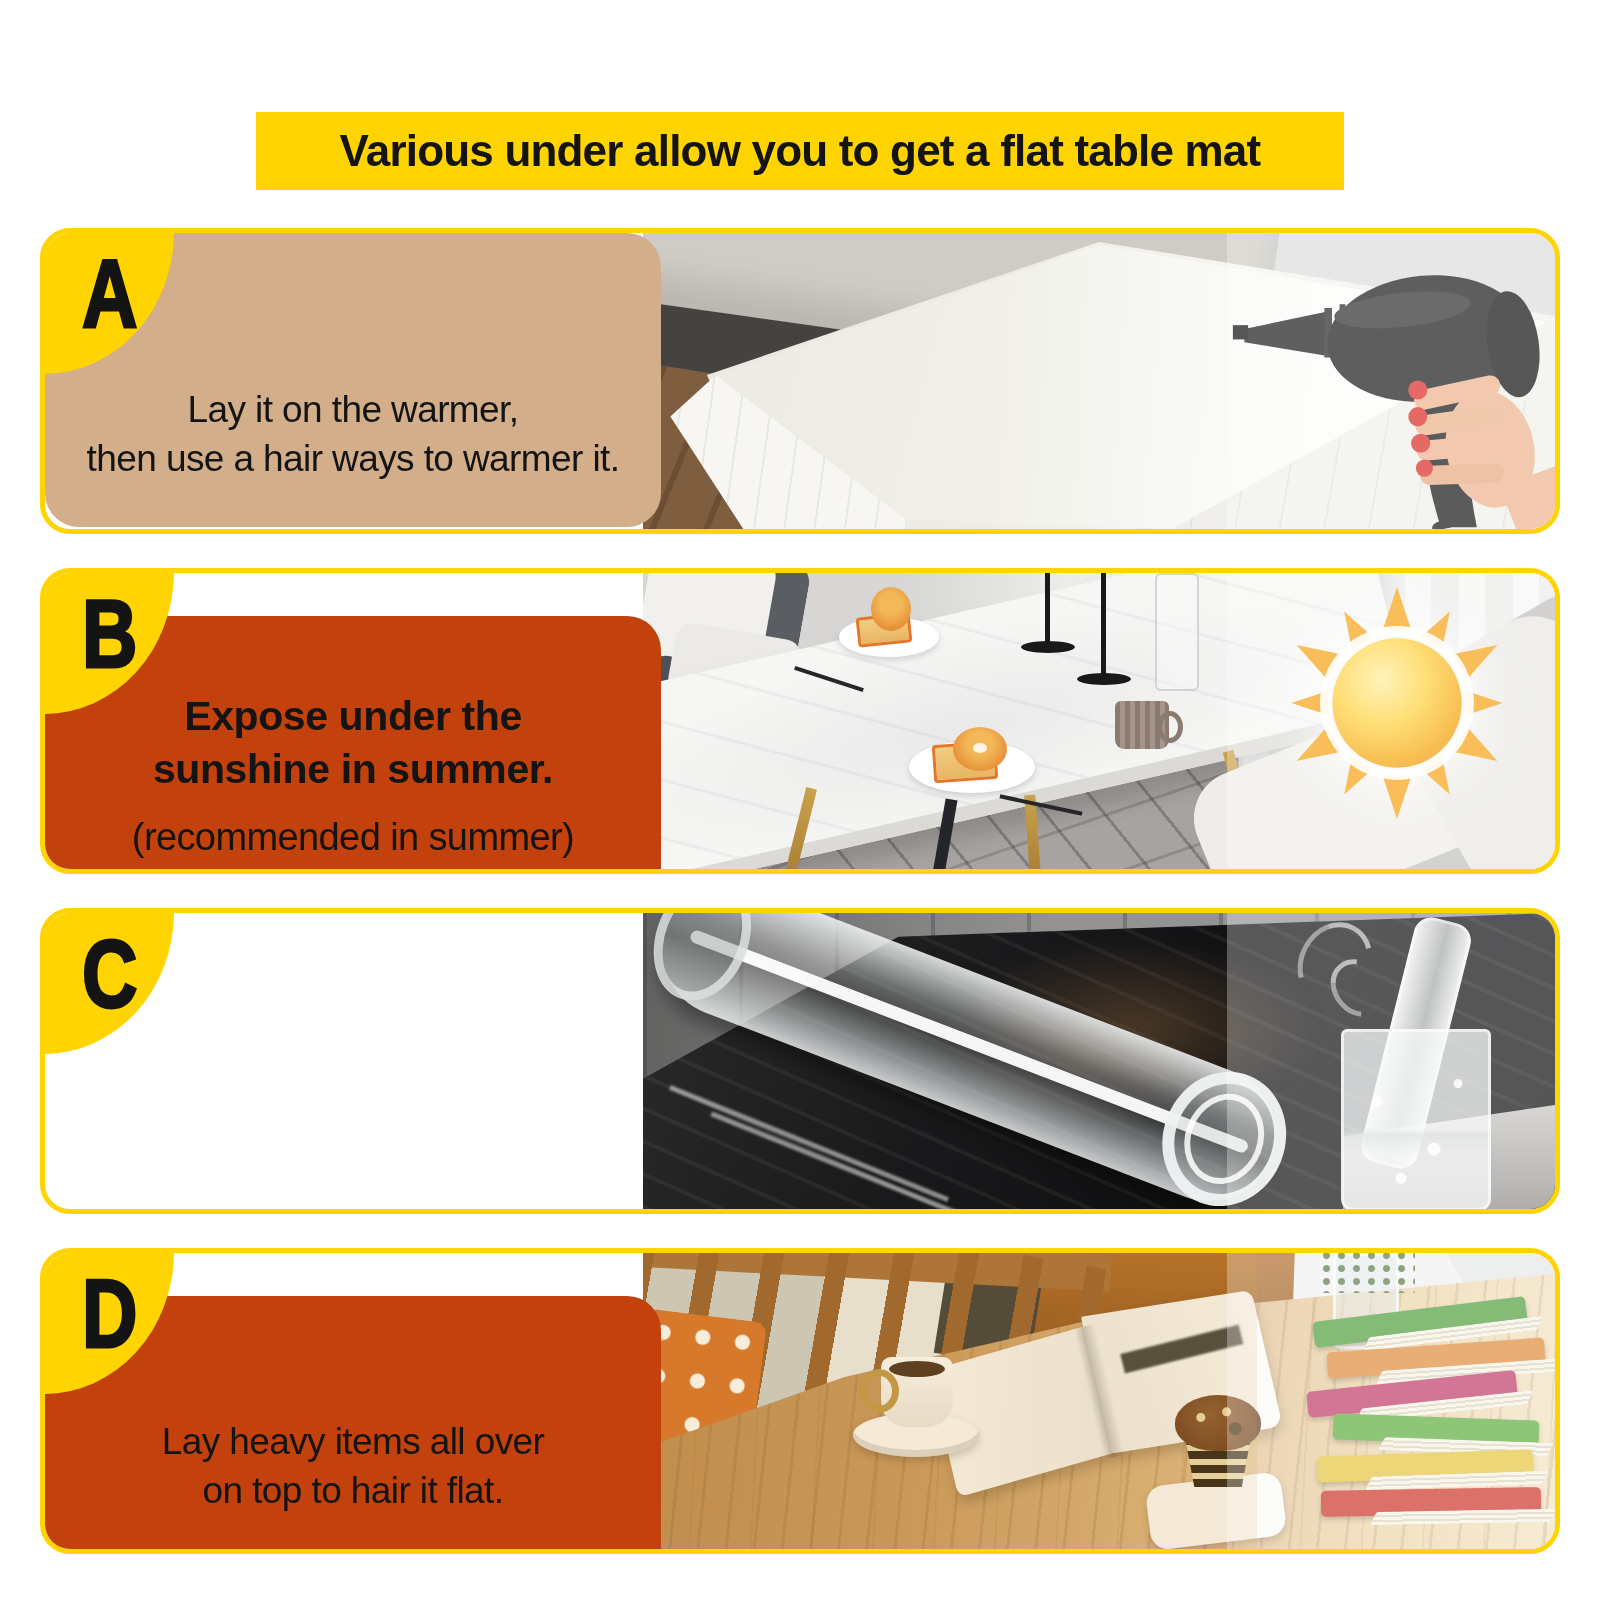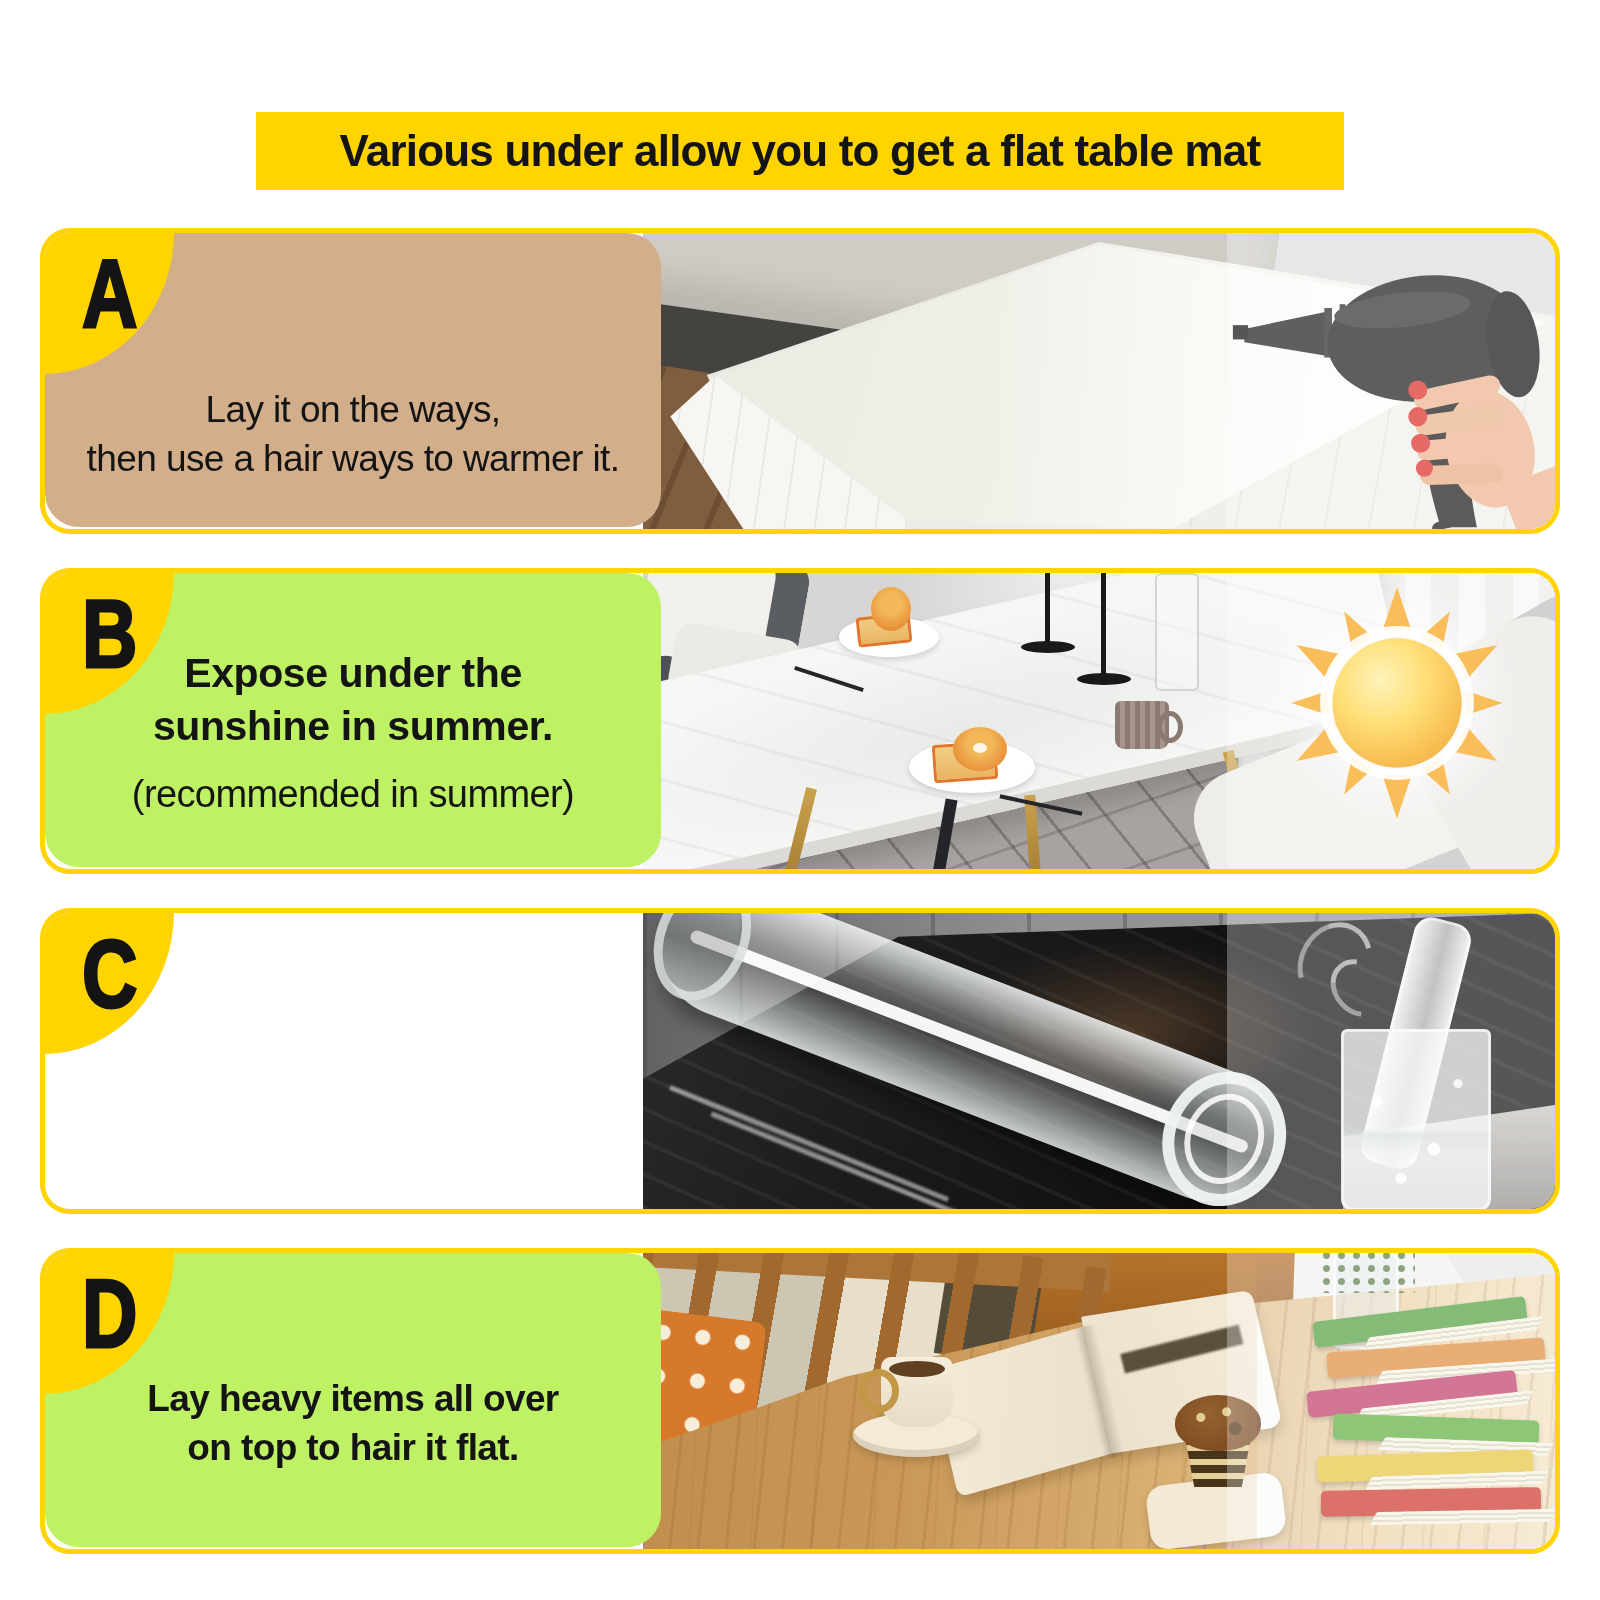--- a/index.html
+++ b/index.html
@@ -21,25 +21,25 @@
   
   .card{left:40px;width:1520px;height:306px;background:#fff;border:5px solid var(--yellow);
         border-radius:30px;overflow:hidden;}
   .card-a{top:228px}.card-b{top:568px}.card-c{top:908px}.card-d{top:1248px}
   .photo{left:598px;top:0;width:912px;height:296px;overflow:hidden;background:#ddd;z-index:1;}
   .photo *{position:absolute;}
   .bright{left:64%;right:0;top:0;bottom:0;background:rgba(255,255,255,.30);z-index:40;}
   .panel{left:0;top:0;width:616px;height:294px;border-radius:34px;z-index:3;
          display:flex;flex-direction:column;align-items:center;justify-content:center;text-align:center;}
   .panel.tan{background:var(--tan);}
-  .panel.white{background:#bef264;}
+  .panel.white{background:#c2410c;margin-top:43px;}
   .panel p{position:static;margin:0;font-size:37px;letter-spacing:-.6px;line-height:1.32;color:var(--ink);}
   .panel p.b{font-size:41px;font-weight:bold;letter-spacing:-.4px;line-height:1.3;}
   .panel p.note{margin-top:16px;font-size:38px;}
-  .pad-a{padding-top:110px;}.pad-b{padding-top:26px;}.pad-c{padding-top:96px;}.pad-d{padding-top:48px;font-weight:bold;}
+  .pad-a{padding-top:110px;}.pad-b{padding-top:26px;}.pad-c{padding-top:96px;}.pad-d{padding-top:48px;}
   .blob{left:-1px;top:-1px;width:130px;height:142px;background:var(--yellow);
         border-bottom-right-radius:100% 100%;border-top-left-radius:26px;z-index:5;}
   .blob span{left:38px;top:14px;font-size:96px;line-height:1;font-weight:bold;
         -webkit-text-stroke:3px var(--ink);transform:scaleX(.8);transform-origin:left top;}
 
   
   .a-floor{left:-20px;top:110px;width:500px;height:200px;
      background:repeating-linear-gradient(112deg,#7f5e40 0 44px,#6d4e33 44px 50px);}
   .a-shadow{left:-40px;top:58px;width:600px;height:112px;transform:rotate(9deg);background:#45433f;}
   .a-sofa{left:-30px;top:-64px;width:660px;height:174px;transform:rotate(8deg);background:#cfccc5;
@@ -258,21 +258,21 @@
         <rect x="198" y="230" width="88" height="20" rx="10" fill="#e5a87e" transform="rotate(-2 198 230)"></rect>
         <circle cx="196" cy="150" r="10" fill="#da2a24"></circle>
         <circle cx="196" cy="178" r="10" fill="#da2a24"></circle>
         <circle cx="199" cy="206" r="10" fill="#da2a24"></circle>
         <circle cx="203" cy="232" r="9" fill="#da2a24"></circle>
         <path d="M230 290 q-24 4 -8 8" stroke="#141414" stroke-width="9" fill="none"></path>
       </svg>
       <div class="bright"></div>
     </div>
     <div class="panel tan pad-a">
-      <p>Lay it on the ways,</p>
+      <p>Lay it on the warmer,</p>
       <p>then use a hair ways to warmer it.</p>
     </div>
     <div class="blob">
       <span>A</span>
     </div>
   </section>
 
   <section class="card card-b">
     <div class="photo">
       <div class="b-bg"></div>

